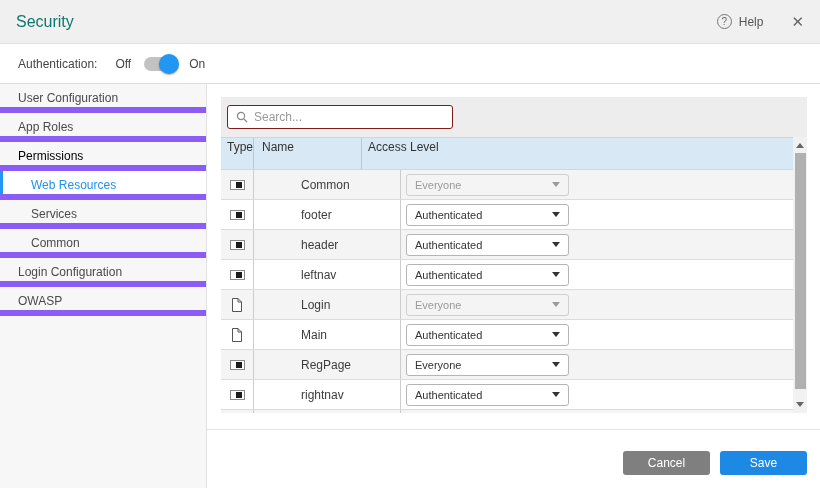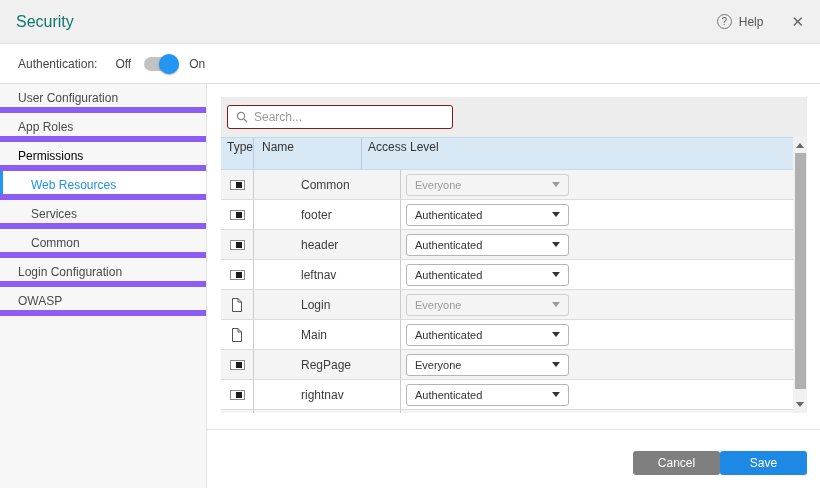--- a/index.html
+++ b/index.html
@@ -84,21 +84,21 @@
              align-items:center; }
   .sb-up { margin-top:6px; width:0; height:0; border-left:4px solid transparent;
            border-right:4px solid transparent; border-bottom:5px solid #666; cursor:pointer; }
   .sb-thumb { width:11px; height:236px; background:#b0b0b0; margin-top:5px; cursor:pointer; }
   .sb-down { margin-top:auto; margin-bottom:6px; width:0; height:0;
              border-left:4px solid transparent; border-right:4px solid transparent;
              border-top:5px solid #666; cursor:pointer; }
 
   
   .divider { border-top:1px solid #e4e4e4; margin-top:16px; }
-  .footer { display:flex; justify-content:flex-end; gap:0; margin:21px 13px 0 0; }
+  .footer { display:flex; justify-content:flex-end; gap:10px; margin:21px 13px 0 0; }
   .btn { width:87px; height:24px; border:none; border-radius:3px; font-size:12px;
          color:#fff; font-family:inherit; cursor:pointer; }
   .btn.cancel { background:#7f7f7f; }
   .btn.save { background:#1e88e5;text-align:center; }
 </style>
 </head>
 <body>
 
 <div class="titlebar">
   <div class="title">Security</div>

